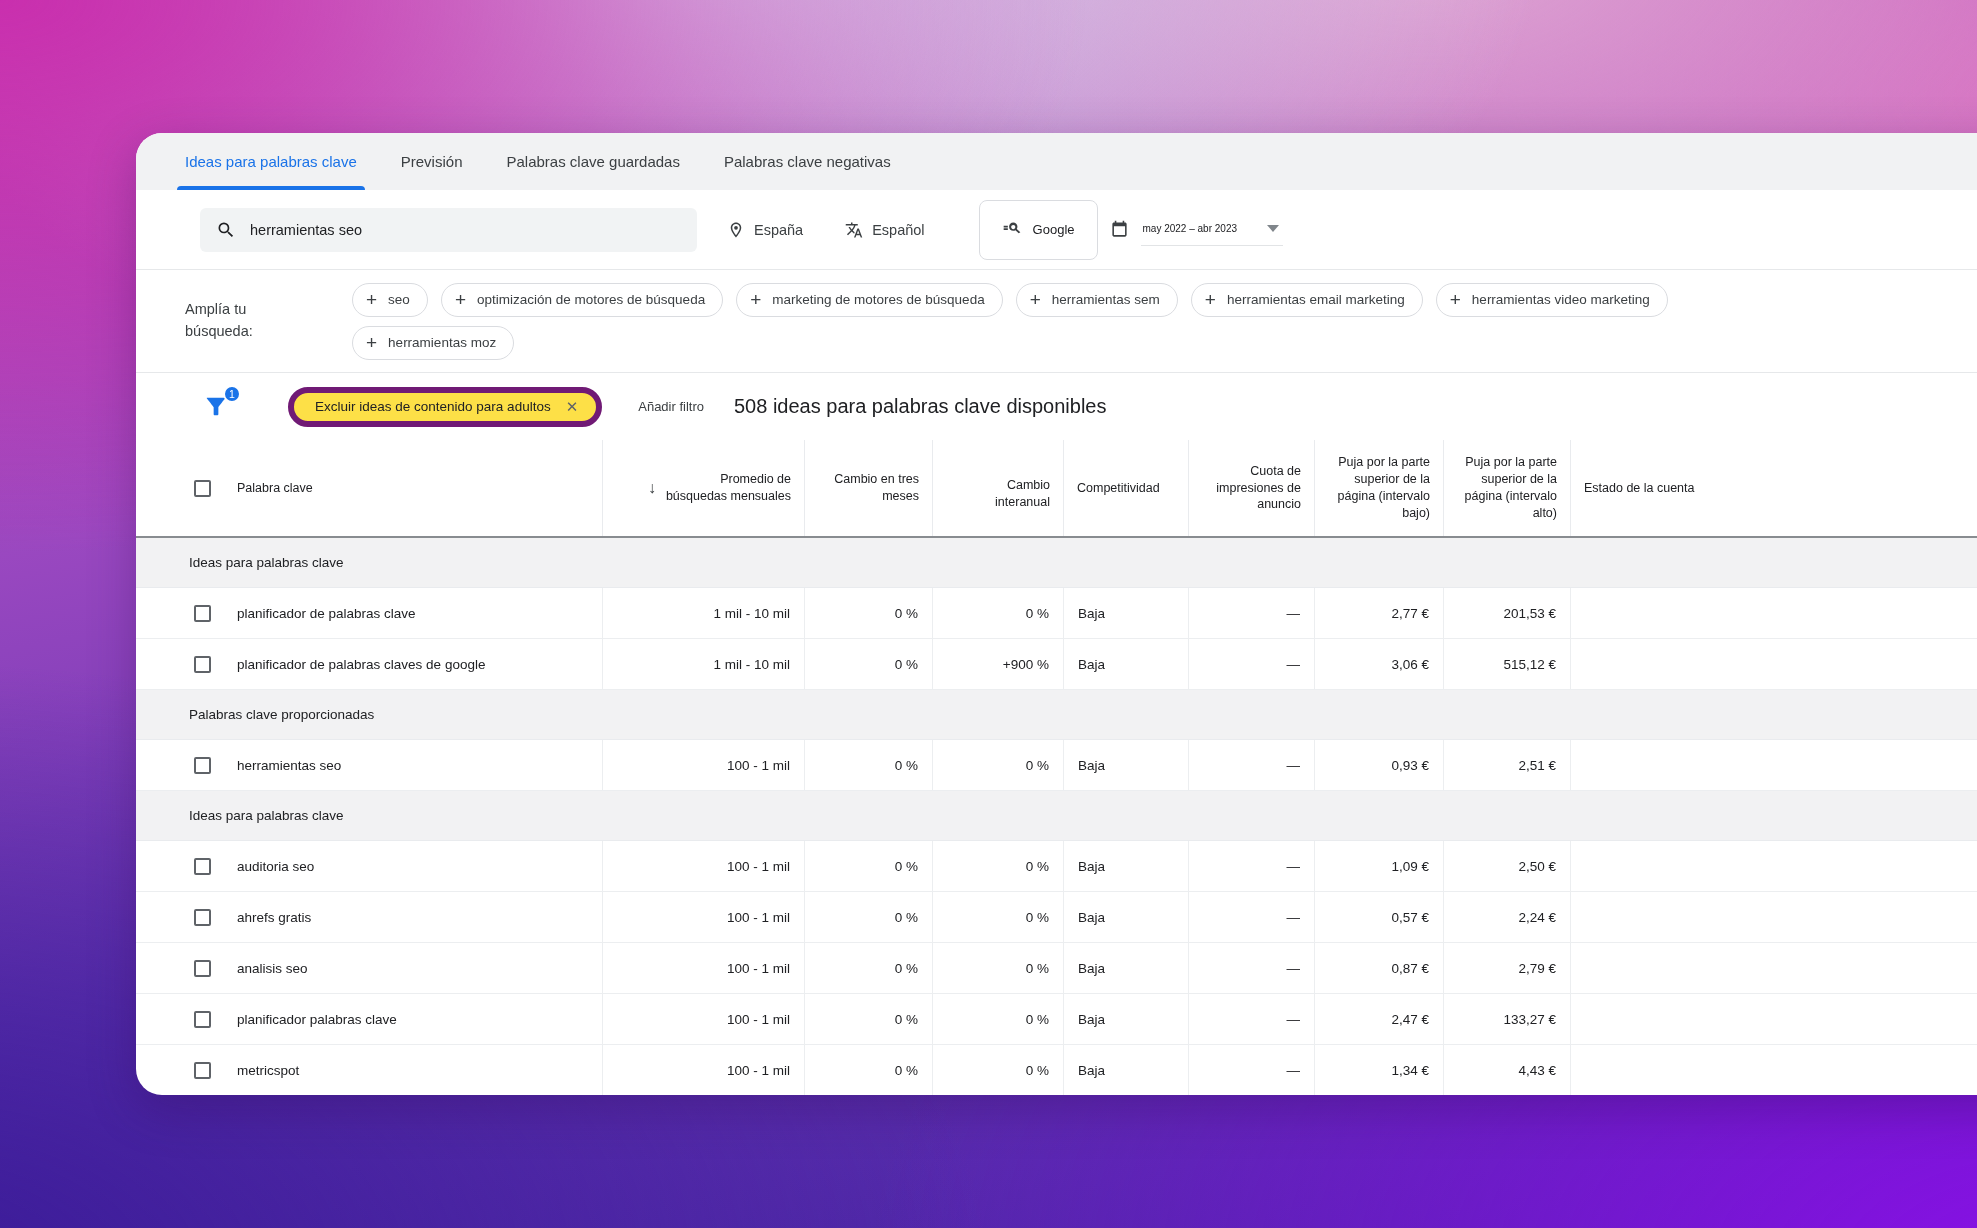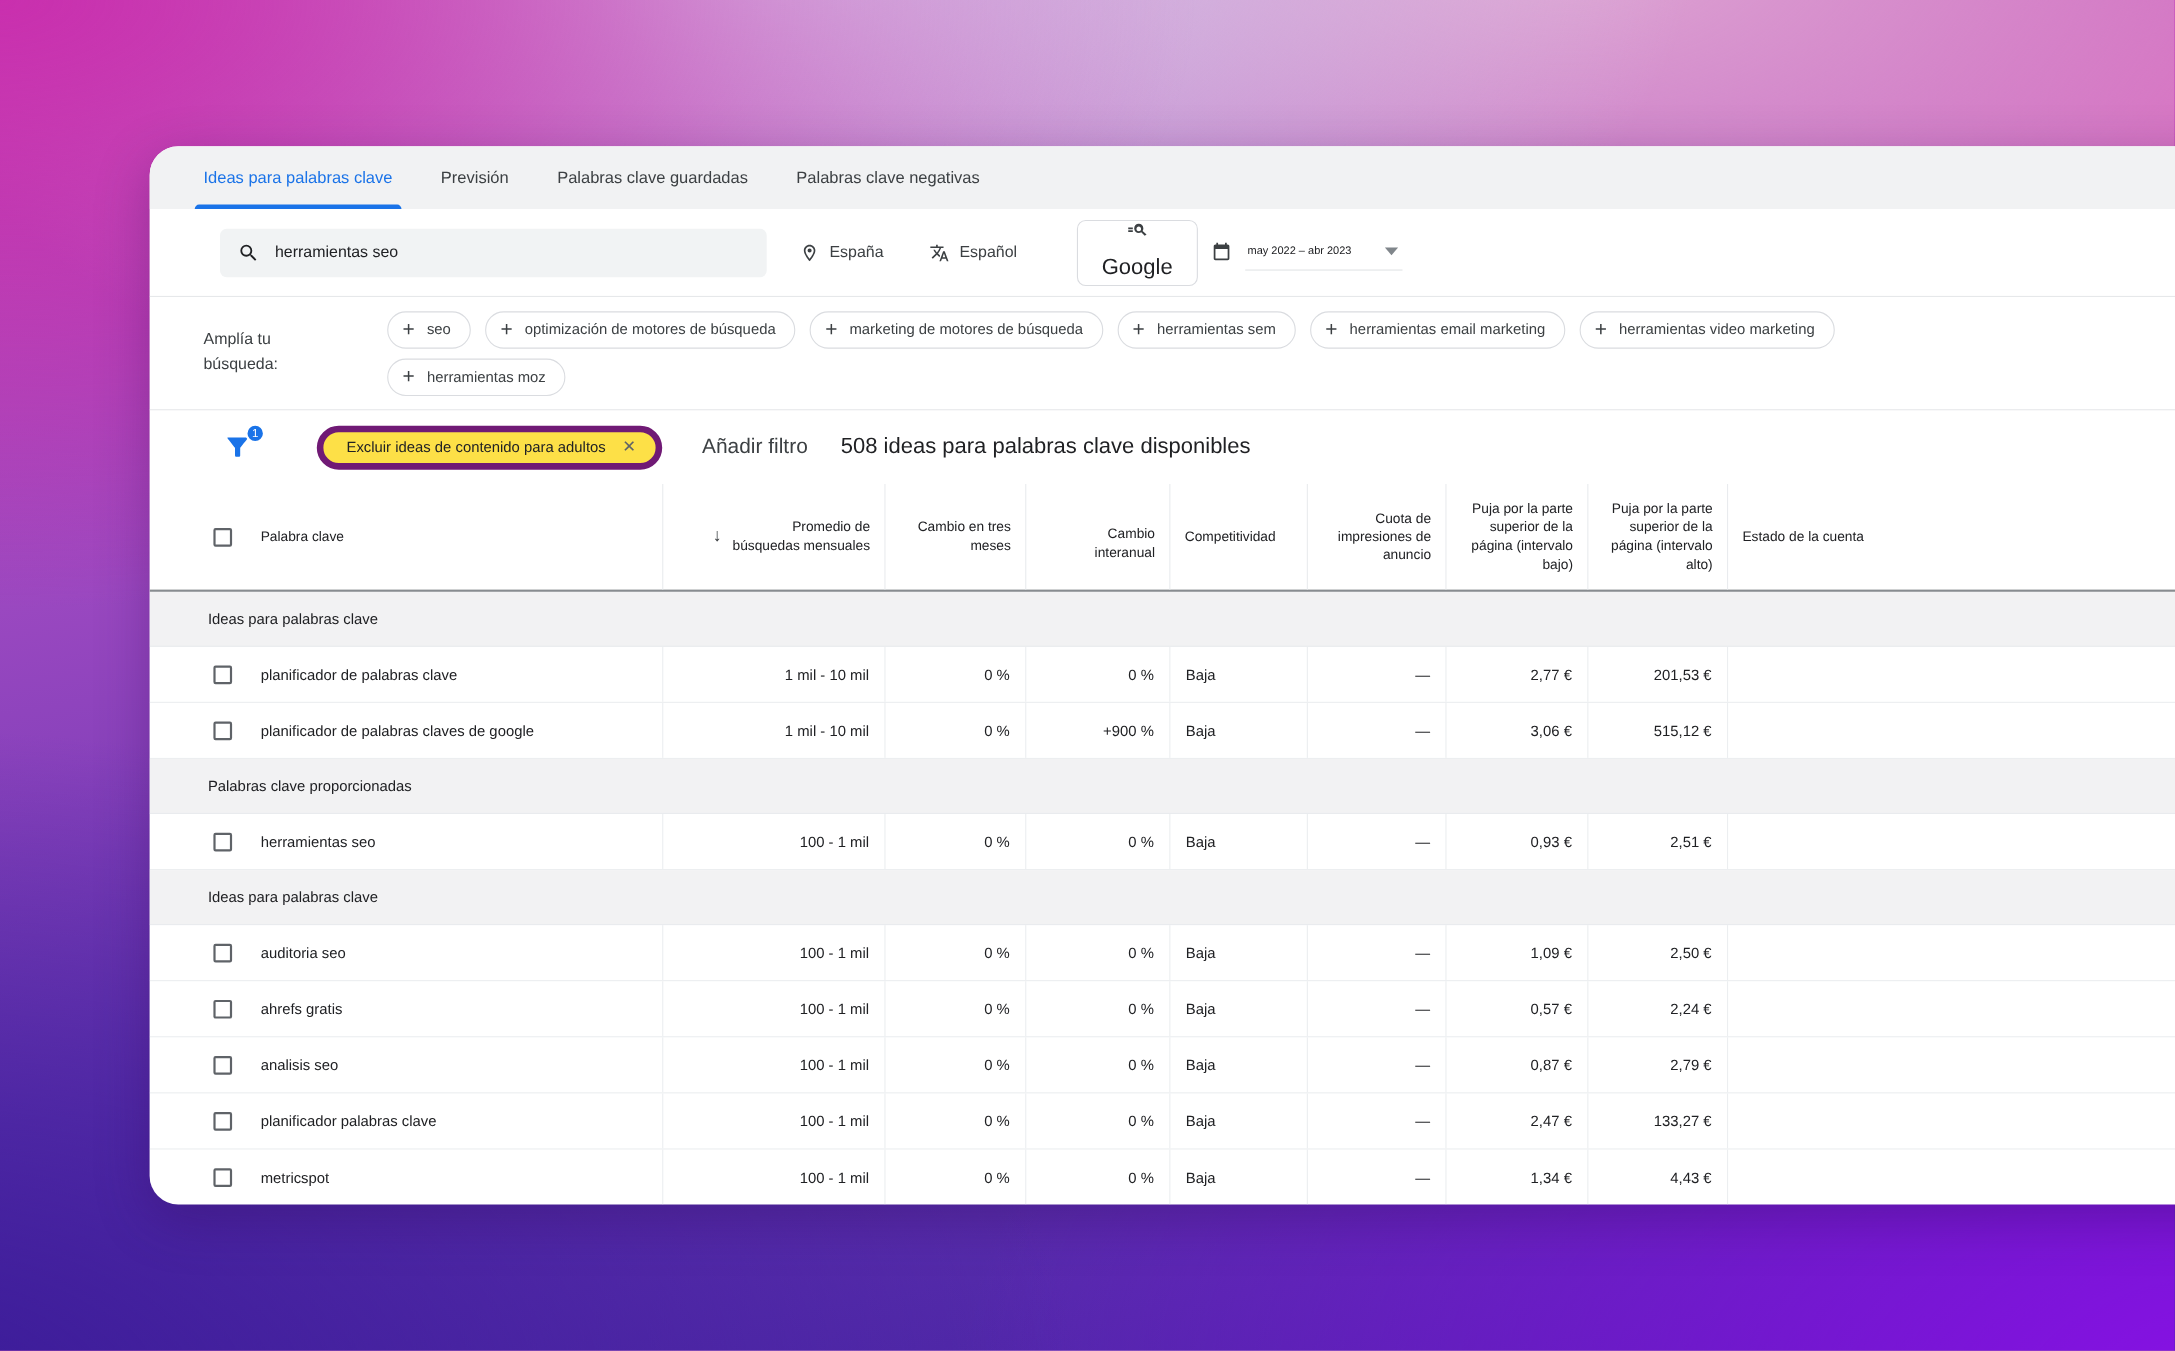--- a/index.html
+++ b/index.html
@@ -27,38 +27,38 @@
   .tab { display:flex; align-items:center; position:relative; font-size:15px; color:#3c4043; cursor:pointer; white-space:nowrap; }
   .tab.active { color:#1a73e8; }
   .tab.active::after { content:""; position:absolute; left:-8px; right:-8px; bottom:0; height:4px; background:#1a73e8; border-radius:4px 4px 0 0; }
   
   .search-row { flex:0 0 80px; display:flex; align-items:center; padding-left:64px; border-bottom:1px solid #e6e8ea; }
   .search-field { width:497px; height:44px; background:#f1f3f4; border-radius:6px; display:flex; align-items:center; padding:0 16px; gap:14px; }
   .search-field input { border:none; background:transparent; outline:none; font:14.5px "Liberation Sans", sans-serif; color:#202124; width:100%; }
   .crit { display:flex; align-items:center; gap:9px; font-size:14.5px; color:#3c4043; cursor:pointer; white-space:nowrap; }
   .crit-loc { margin-left:30px; }
   .crit-lang { margin-left:42px; }
-  .network-box { margin-left:54px; height:60px; border:1px solid #dadce0; border-radius:8px; display:flex; align-items:center; padding:0 22px; gap:11px; font-size:20px; color:#202124; cursor:pointer; background:#fff;flex-direction:column; }
+  .network-box { margin-left:54px; height:60px; border:1px solid #dadce0; border-radius:8px; display:flex; align-items:center; padding:0 22px; gap:11px; font-size:13px; color:#202124; cursor:pointer; background:#fff; }
   .date-group { margin-left:12px; display:flex; align-items:center; gap:12px; cursor:pointer; }
   .date-inner { display:flex; align-items:center; gap:30px; border-bottom:1px solid #e2e4e6; padding:9px 4px 11px 2px; font-size:10px; color:#202124; }
   .caret { width:0; height:0; border-left:6px solid transparent; border-right:6px solid transparent; border-top:7px solid #80868b; }
   
   .expand-row { flex:0 0 103px; display:flex; align-items:center; padding-left:49px; border-bottom:1px solid #e6e8ea; }
   .expand-label { width:132px; font-size:14.5px; color:#3c4043; line-height:1.5; }
   .chips { display:flex; flex-direction:column; gap:9px; margin-left:35px; }
   .chip-row { display:flex; gap:13px; }
   .chip { height:34px; border:1px solid #dadce0; border-radius:17px; background:#fff; display:inline-flex; align-items:center; gap:11px; padding:0 17px 0 13px; font-size:13.5px; color:#3c4043; cursor:pointer; white-space:nowrap; }
   .chip .plus { font-size:19px; color:#3c4043; line-height:1; margin-top:-1px; }
   
   .filter-row { flex:0 0 67px; display:flex; align-items:center; padding-left:66px; }
   .funnel-wrap { position:relative; width:30px; height:30px; cursor:pointer; }
   .funnel-badge { position:absolute; top:-7px; right:-9px; width:18px; height:18px; border-radius:50%; background:#1a73e8; color:#fff; font-size:10.5px; display:flex; align-items:center; justify-content:center; border:2px solid #fff; }
   .exclude-chip { margin-left:56px; height:40px; border:6px solid #701a75; border-radius:20px; display:flex; align-items:center; gap:15px; padding:0 18px 0 21px; font-size:13.5px; color:#202124; background:#fde047; }
   .chip-close { font-size:15px; color:#5f6368; cursor:pointer; line-height:1; }
-  .add-filter { margin-left:36px; font-size:19px; color:#3c4043; cursor:pointer; }
+  .add-filter { margin-left:36px; font-size:13px; color:#3c4043; cursor:pointer; }
   .results { margin-left:30px; font-size:20px; color:#202124; }
   
   .grid9 { display:grid; grid-template-columns:466px 202px 128px 131px 125px 126px 129px 127px 1fr; }
   .thead { flex:0 0 98px; border-bottom:2px solid #888c90; font-size:12.5px; color:#202124; }
   .th { display:flex; align-items:center; border-left:1px solid #e9ebee; padding:0 13px; line-height:1.35; }
   .th.right { justify-content:flex-end; text-align:right; }
   .th.first { border-left:none; padding-left:58px; gap:26px; }
   .w-avg { max-width:128px; } .w-3m { max-width:95px; } .w-yoy { max-width:95px;margin-top:12px; }
   .w-cuota { max-width:92px; } .w-puja { max-width:94px; }
   .sort-arrow { font-size:16px; color:#3c4043; margin-right:7px; }

